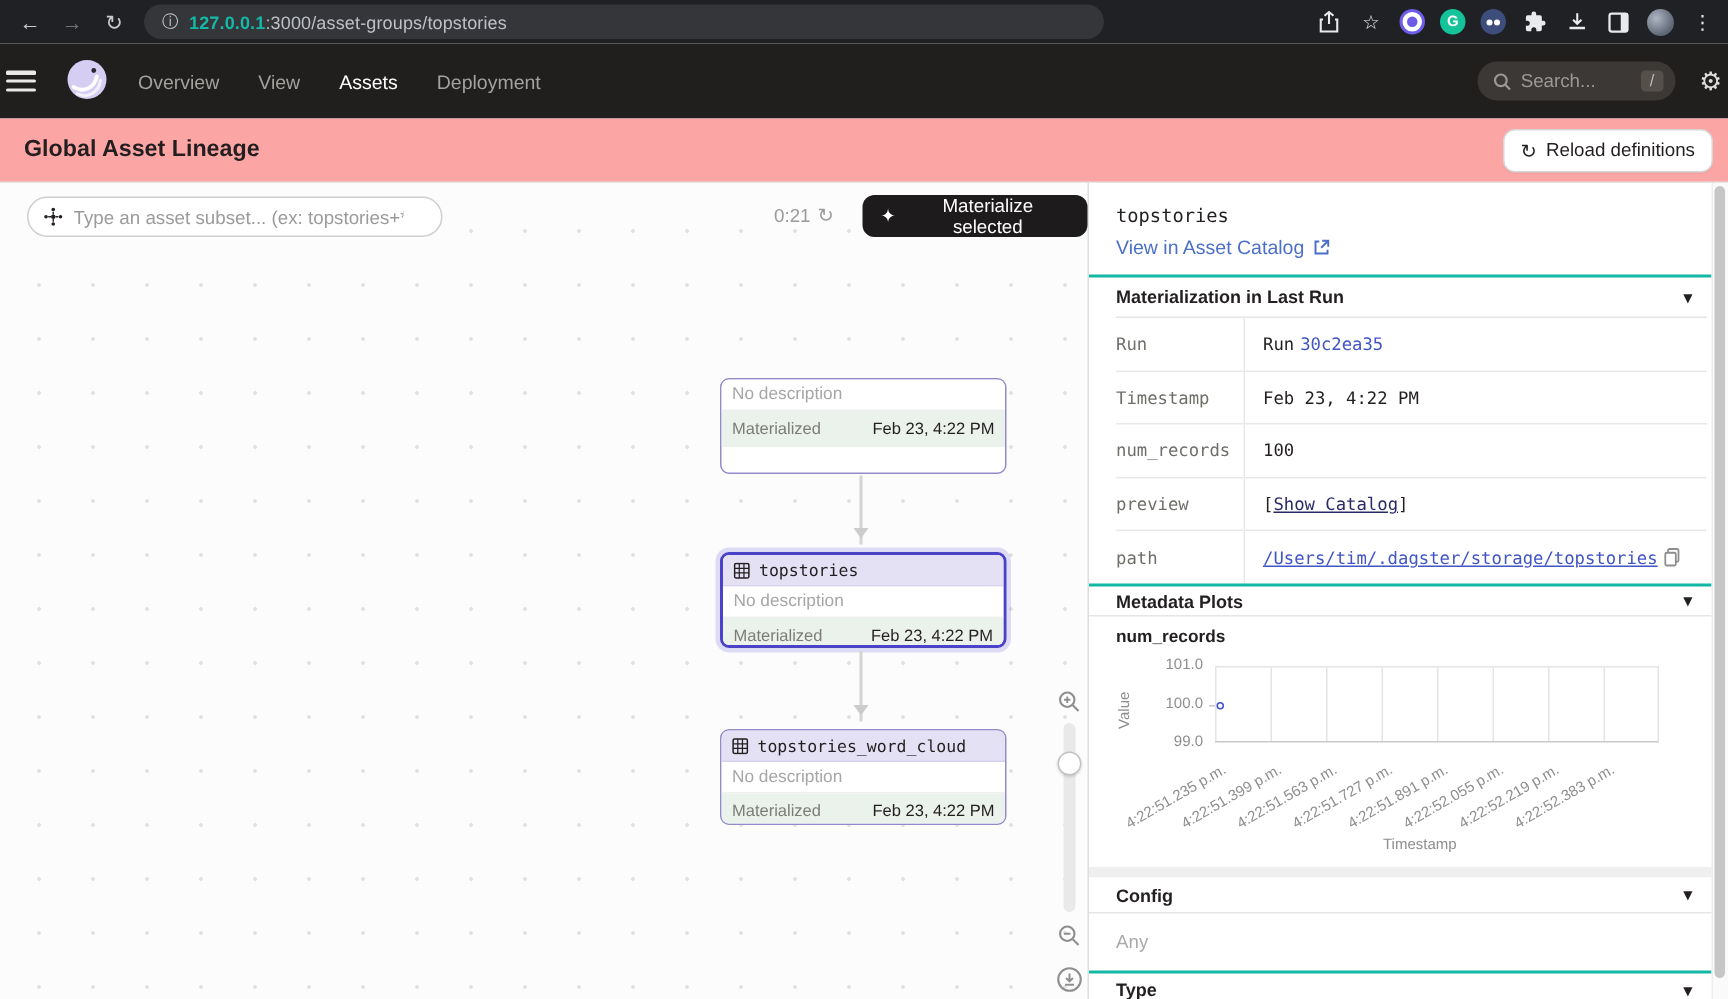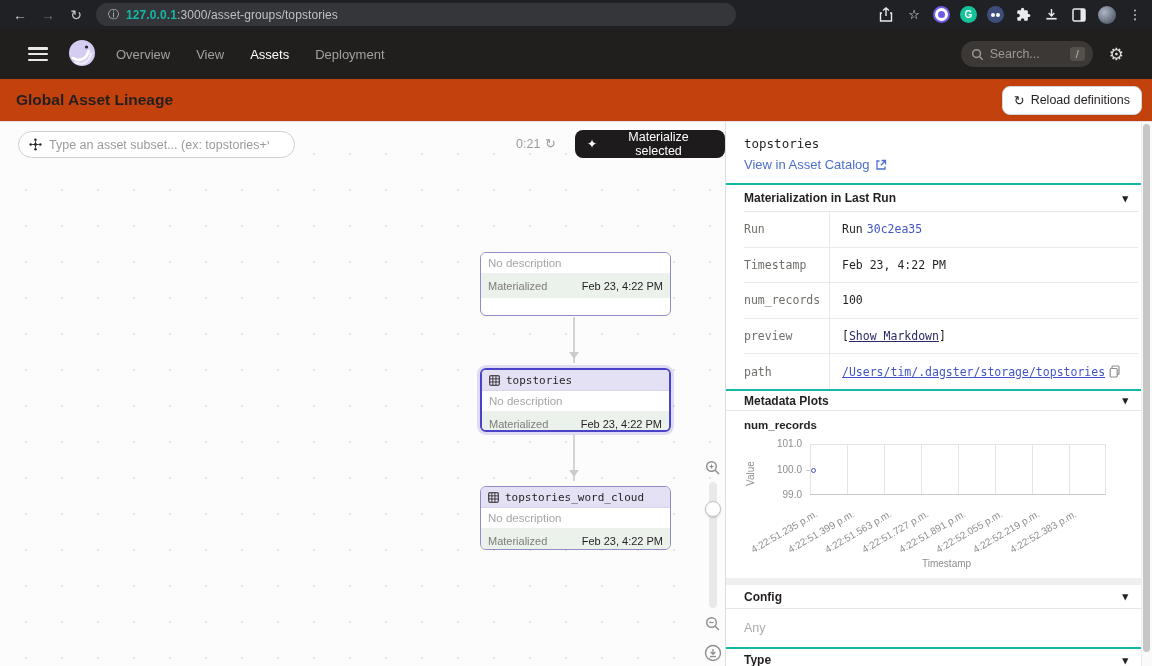--- a/index.html
+++ b/index.html
@@ -19,36 +19,36 @@
   .cicon { width:18px; height:18px; display:flex; align-items:center; justify-content:center; color:#E8EAED; font-size:13px; }
   .ext-circle { width:17px; height:17px; border-radius:50%; display:flex; align-items:center; justify-content:center; font-size:10px; font-weight:700; color:#fff; }
   .ext-clock { background:#fff; border:2px solid #6C5CE7; }
   .ext-clock i { width:7px; height:7px; border-radius:50%; background:#6C5CE7; display:block; }
   .ext-gram { background:#15C39A; }
   .ext-glasses { background:#3D4E7C; gap:1px; }
   .ext-glasses i { width:4px; height:4px; background:#fff; border-radius:50%; display:block; }
   .avatar { width:18px; height:18px; border-radius:50%; background:radial-gradient(circle at 35% 35%, #AEB6C4, #5D6674 70%); }
 
   
-  .dag-nav { position:absolute; top:29px; left:0; width:1152px; height:50px; background:#211E1E; display:flex; align-items:center; padding:0 28px; }
+  .dag-nav { position:absolute; top:29px; left:0; width:1152px; height:50px; background:#211E1E; display:flex; align-items:center; padding:0 4px; }
   .hamburger { width:20px; height:14px; display:flex; flex-direction:column; justify-content:space-between; cursor:pointer; }
   .hamburger i { display:block; height:2.5px; background:#E9E9E7; border-radius:1px; }
   .dag-logo { width:32px; height:32px; margin:0 18px 0 18px; }
   .nav-links { display:flex; gap:26px; }
   .nav-link { font-size:13px; color:#A3A19E; cursor:pointer; }
   .nav-link.active { color:#FFFFFF; font-weight:400; }
   .nav-right { margin-left:auto; display:flex; align-items:center; gap:16px; }
   .search-pill { display:flex; align-items:center; gap:6px; background:#3C3835; border-radius:13px; height:26px; padding:0 6px 0 10px; width:132px; }
   .search-pill input { background:transparent; border:none; outline:none; color:#CFCFCC; font-size:12.5px; width:74px; font-family:"Liberation Sans",sans-serif; }
   .search-pill input::placeholder { color:#9B9996; }
   .slash-badge { font-size:11px; color:#BDBBB8; background:#55504C; border-radius:3px; padding:1px 6px; }
   .gear { color:#DDDCDA; font-size:17px; }
 
   
-  .page-header { position:absolute; top:79px; left:0; width:1152px; height:43px; background:#c2410c; border-bottom:1px solid #E3E3E3; display:flex; align-items:center; padding:0 10px 0 16px; }
+  .page-header { position:absolute; top:79px; left:0; width:1152px; height:43px; background:#fca5a5; border-bottom:1px solid #E3E3E3; display:flex; align-items:center; padding:0 10px 0 16px; }
   .page-title { font-size:15.5px; font-weight:600; color:#231F20; }
   .reload-btn { margin-left:auto; display:flex; align-items:center; gap:6px; border:1px solid #D6D6D6; border-radius:8px; height:29px; padding:0 11px; font-size:12.5px; color:#231F20; background:#fff; cursor:pointer; box-shadow:0 1px 1px rgba(0,0,0,0.04); }
   .reload-btn .ri { font-size:13px; }
 
   
   .content { position:absolute; top:122px; left:0; width:1152px; height:544px; display:flex; }
 
   
   .graph { position:relative; width:726px; height:544px; background:#FCFCFC; border-right:1px solid #DEDEDE;
     background-image:radial-gradient(#E4E2E0 1.1px, transparent 1.1px); background-size:36px 36px; background-position:8px 14px; }
@@ -321,21 +321,21 @@
           <span class="mval">Feb 23, 4:22 PM</span>
         </div>
         <div class="mrow">
           <span class="mkey">num_records</span>
           <span class="mval">100</span>
         </div>
         <div class="mrow">
           <span class="mkey">preview</span>
           <span class="mval" style="gap:0">
               <span>[</span>
-              <a class="mlink-under">Show Markdown</a>
+              <a class="mlink-under">Show Catalog</a>
               <span>]</span>
             </span>
         </div>
         <div class="mrow">
           <span class="mkey">path</span>
           <span class="mval">
               <a class="mlink-blue" style="text-decoration:underline">/Users/tim/.dagster/storage/topstories</a>
             <svg width="12" height="13" viewBox="0 0 12 13">
                 <rect x="3" y="1" width="7" height="8.5" rx="1" fill="none" stroke="#8E8E8E" stroke-width="1.2"></rect>
                 <rect x="1.2" y="3.5" width="7" height="8.5" rx="1" fill="#fff" stroke="#8E8E8E" stroke-width="1.2"></rect>

